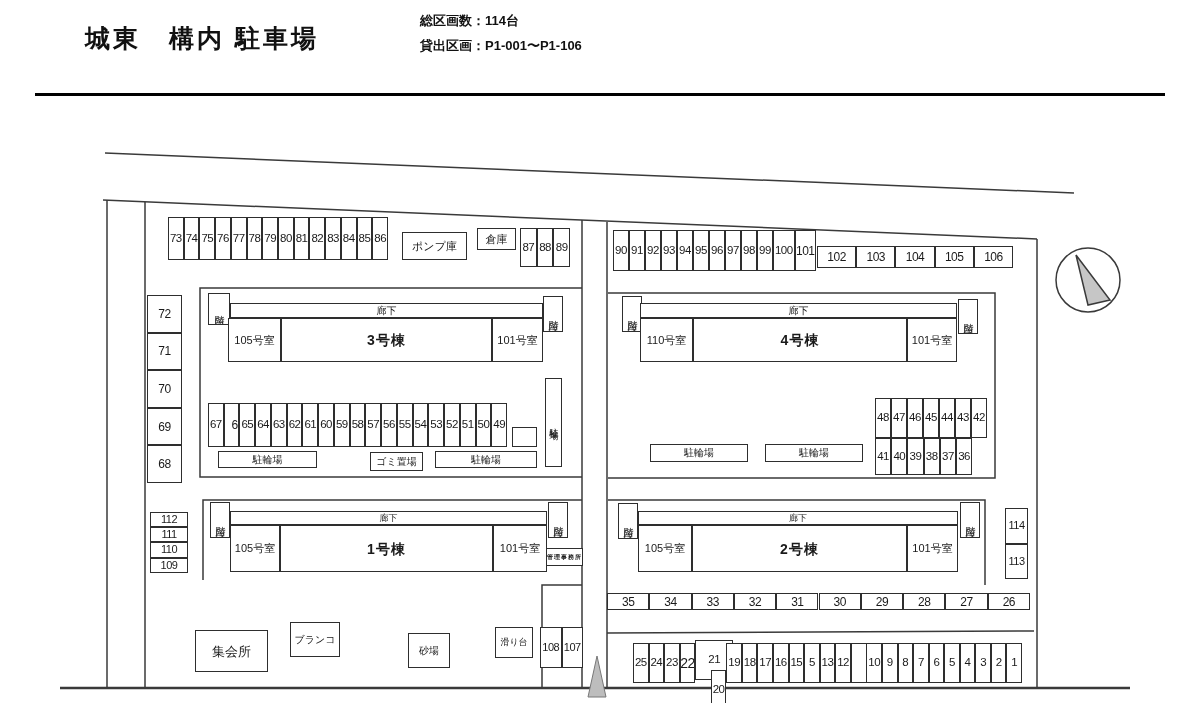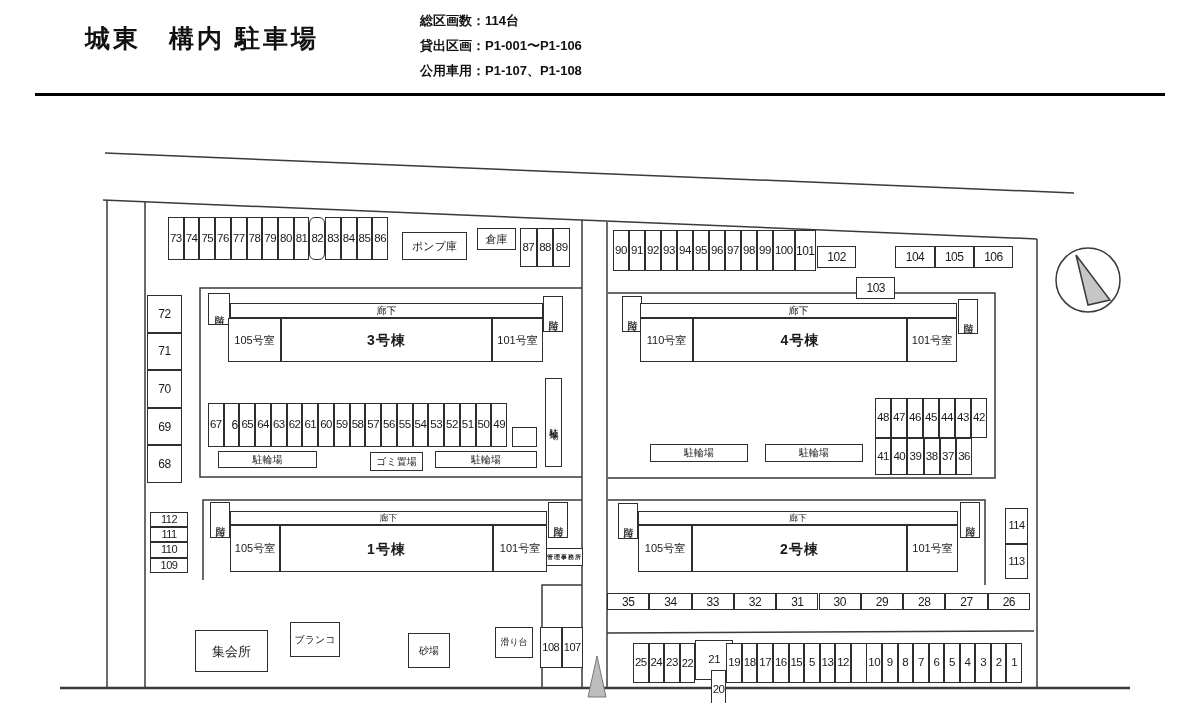--- a/index.html
+++ b/index.html
@@ -23,21 +23,20 @@
 </head>
 <body>
 
 <div id="page">
 
   <div id="title">城東　構内 駐車場</div>
 
   <div id="info">
     <div>総区画数：114台</div>
     <div>貸出区画：P1-001〜P1-106</div>
-    <div>公用車用：P1-107、P1-108</div>
   </div>
 
   <div id="divider"></div>
 
   <div id="map">
     <svg width="1200" height="703" viewBox="0 0 1200 703">
       <g stroke="#3a3a3a" stroke-width="1.5" fill="none">
         <line x1="105" y1="153" x2="1074" y2="193"></line>
         <line x1="103" y1="200" x2="1037" y2="239"></line>
         <line x1="107" y1="200" x2="107" y2="688"></line>
@@ -62,42 +61,42 @@
     <div id="box-layer">
         <div class="box space" style="left: 168px; top: 217px; width: 15.72px; height: 43px; font-size: 11.5px;">73</div>
         <div class="box space" style="left: 183.72px; top: 217px; width: 15.72px; height: 43px; font-size: 11.5px;">74</div>
         <div class="box space" style="left: 199.44px; top: 217px; width: 15.72px; height: 43px; font-size: 11.5px;">75</div>
         <div class="box space" style="left: 215.16px; top: 217px; width: 15.72px; height: 43px; font-size: 11.5px;">76</div>
         <div class="box space" style="left: 230.88px; top: 217px; width: 15.72px; height: 43px; font-size: 11.5px;">77</div>
         <div class="box space" style="left: 246.6px; top: 217px; width: 15.72px; height: 43px; font-size: 11.5px;">78</div>
         <div class="box space" style="left: 262.32px; top: 217px; width: 15.72px; height: 43px; font-size: 11.5px;">79</div>
         <div class="box space" style="left: 278.04px; top: 217px; width: 15.72px; height: 43px; font-size: 11.5px;">80</div>
         <div class="box space" style="left: 293.76px; top: 217px; width: 15.72px; height: 43px; font-size: 11.5px;">81</div>
-        <div class="box space" style="left: 309.48px; top: 217px; width: 15.72px; height: 43px; font-size: 11.5px; border-radius: 6px;">82</div>
+        <div class="box space" style="left: 309.48px; top: 217px; width: 15.72px; height: 43px; font-size: 11.5px;">82</div>
         <div class="box space" style="left: 325.2px; top: 217px; width: 15.72px; height: 43px; font-size: 11.5px;">83</div>
         <div class="box space" style="left: 340.92px; top: 217px; width: 15.72px; height: 43px; font-size: 11.5px;">84</div>
         <div class="box space" style="left: 356.64px; top: 217px; width: 15.72px; height: 43px; font-size: 11.5px;">85</div>
         <div class="box space" style="left: 372.36px; top: 217px; width: 15.72px; height: 43px; font-size: 11.5px;">86</div>
         <div class="box space" style="left: 520px; top: 228px; width: 16.7px; height: 39px; font-size: 11.5px;">87</div>
         <div class="box space" style="left: 536.7px; top: 228px; width: 16.7px; height: 39px; font-size: 11.5px;">88</div>
         <div class="box space" style="left: 553.4px; top: 228px; width: 16.7px; height: 39px; font-size: 11.5px;">89</div>
         <div class="box space" style="left: 613px; top: 230px; width: 16px; height: 41px; font-size: 11.5px;">90</div>
         <div class="box space" style="left: 629px; top: 230px; width: 16px; height: 41px; font-size: 11.5px;">91</div>
         <div class="box space" style="left: 645px; top: 230px; width: 16px; height: 41px; font-size: 11.5px;">92</div>
         <div class="box space" style="left: 661px; top: 230px; width: 16px; height: 41px; font-size: 11.5px;">93</div>
         <div class="box space" style="left: 677px; top: 230px; width: 16px; height: 41px; font-size: 11.5px;">94</div>
         <div class="box space" style="left: 693px; top: 230px; width: 16px; height: 41px; font-size: 11.5px;">95</div>
         <div class="box space" style="left: 709px; top: 230px; width: 16px; height: 41px; font-size: 11.5px;">96</div>
         <div class="box space" style="left: 725px; top: 230px; width: 16px; height: 41px; font-size: 11.5px;">97</div>
         <div class="box space" style="left: 741px; top: 230px; width: 16px; height: 41px; font-size: 11.5px;">98</div>
         <div class="box space" style="left: 757px; top: 230px; width: 16px; height: 41px; font-size: 11.5px;">99</div>
         <div class="box space" style="left: 773px; top: 230px; width: 21.5px; height: 41px; font-size: 11.5px;">100</div>
         <div class="box space" style="left: 794.5px; top: 230px; width: 21.5px; height: 41px; font-size: 12px;">101</div>
         <div class="box space" style="left: 817px; top: 246px; width: 39.2px; height: 22px; font-size: 12px;">102</div>
-        <div class="box space" style="left: 856.2px; top: 246px; width: 39.2px; height: 22px; font-size: 12px; margin-top: 31px;">103</div>
+        <div class="box space" style="left: 856.2px; top: 246px; width: 39.2px; height: 22px; font-size: 12px;">103</div>
         <div class="box space" style="left: 895.4px; top: 246px; width: 39.2px; height: 22px; font-size: 12px;">104</div>
         <div class="box space" style="left: 934.6px; top: 246px; width: 39.2px; height: 22px; font-size: 12px;">105</div>
         <div class="box space" style="left: 973.8px; top: 246px; width: 39.2px; height: 22px; font-size: 12px;">106</div>
         <div class="box space" style="left: 147px; top: 295px; width: 35px; height: 37.6px; font-size: 12px;">72</div>
         <div class="box space" style="left: 147px; top: 332.6px; width: 35px; height: 37.6px; font-size: 12px;">71</div>
         <div class="box space" style="left: 147px; top: 370.2px; width: 35px; height: 37.6px; font-size: 12px;">70</div>
         <div class="box space" style="left: 147px; top: 407.8px; width: 35px; height: 37.6px; font-size: 12px;">69</div>
         <div class="box space" style="left: 147px; top: 445.4px; width: 35px; height: 37.6px; font-size: 12px;">68</div>
         <div class="box space" style="left: 208px; top: 403px; width: 15.74px; height: 44px; font-size: 11.5px;">67</div>
         <div class="box space" style="left: 223.74px; top: 403px; width: 15.74px; height: 44px; font-size: 12px; padding-left: 12px;">66</div>
@@ -141,21 +140,21 @@
         <div class="box space" style="left: 733.9px; top: 593px; width: 42.3px; height: 17px; font-size: 12px;">32</div>
         <div class="box space" style="left: 776.2px; top: 593px; width: 42.3px; height: 17px; font-size: 12px;">31</div>
         <div class="box space" style="left: 818.5px; top: 593px; width: 42.3px; height: 17px; font-size: 12px;">30</div>
         <div class="box space" style="left: 860.8px; top: 593px; width: 42.3px; height: 17px; font-size: 12px;">29</div>
         <div class="box space" style="left: 903.1px; top: 593px; width: 42.3px; height: 17px; font-size: 12px;">28</div>
         <div class="box space" style="left: 945.4px; top: 593px; width: 42.3px; height: 17px; font-size: 12px;">27</div>
         <div class="box space" style="left: 987.7px; top: 593px; width: 42.3px; height: 17px; font-size: 12px;">26</div>
         <div class="box space" style="left: 633px; top: 643px; width: 15.56px; height: 40px; font-size: 11.5px;">25</div>
         <div class="box space" style="left: 648.56px; top: 643px; width: 15.56px; height: 40px; font-size: 11.5px;">24</div>
         <div class="box space" style="left: 664.12px; top: 643px; width: 15.56px; height: 40px; font-size: 11.5px;">23</div>
-        <div class="box space" style="left: 679.68px; top: 643px; width: 15.56px; height: 40px; font-size: 11px;">22</div>
+        <div class="box space" style="left: 679.68px; top: 643px; width: 15.56px; height: 40px; font-size: 14px;">22</div>
         <div class="box space" style="left: 695.24px; top: 640px; width: 38px; height: 40px; font-size: 11.5px;">21</div>
         <div class="box space" style="left: 710.8px; top: 643px; width: 15.56px; height: 40px; font-size: 11.5px; margin-top: 27px;">20</div>
         <div class="box space" style="left: 726.36px; top: 643px; width: 15.56px; height: 40px; font-size: 11.5px;">19</div>
         <div class="box space" style="left: 741.92px; top: 643px; width: 15.56px; height: 40px; font-size: 11.5px;">18</div>
         <div class="box space" style="left: 757.48px; top: 643px; width: 15.56px; height: 40px; font-size: 11.5px;">17</div>
         <div class="box space" style="left: 773.04px; top: 643px; width: 15.56px; height: 40px; font-size: 11.5px;">16</div>
         <div class="box space" style="left: 788.6px; top: 643px; width: 15.56px; height: 40px; font-size: 11.5px;">15</div>
         <div class="box space" style="left: 804.16px; top: 643px; width: 15.56px; height: 40px; font-size: 11.5px;">5</div>
         <div class="box space" style="left: 819.72px; top: 643px; width: 15.56px; height: 40px; font-size: 11.5px;">13</div>
         <div class="box space" style="left: 835.28px; top: 643px; width: 15.56px; height: 40px; font-size: 11.5px;">12</div>

